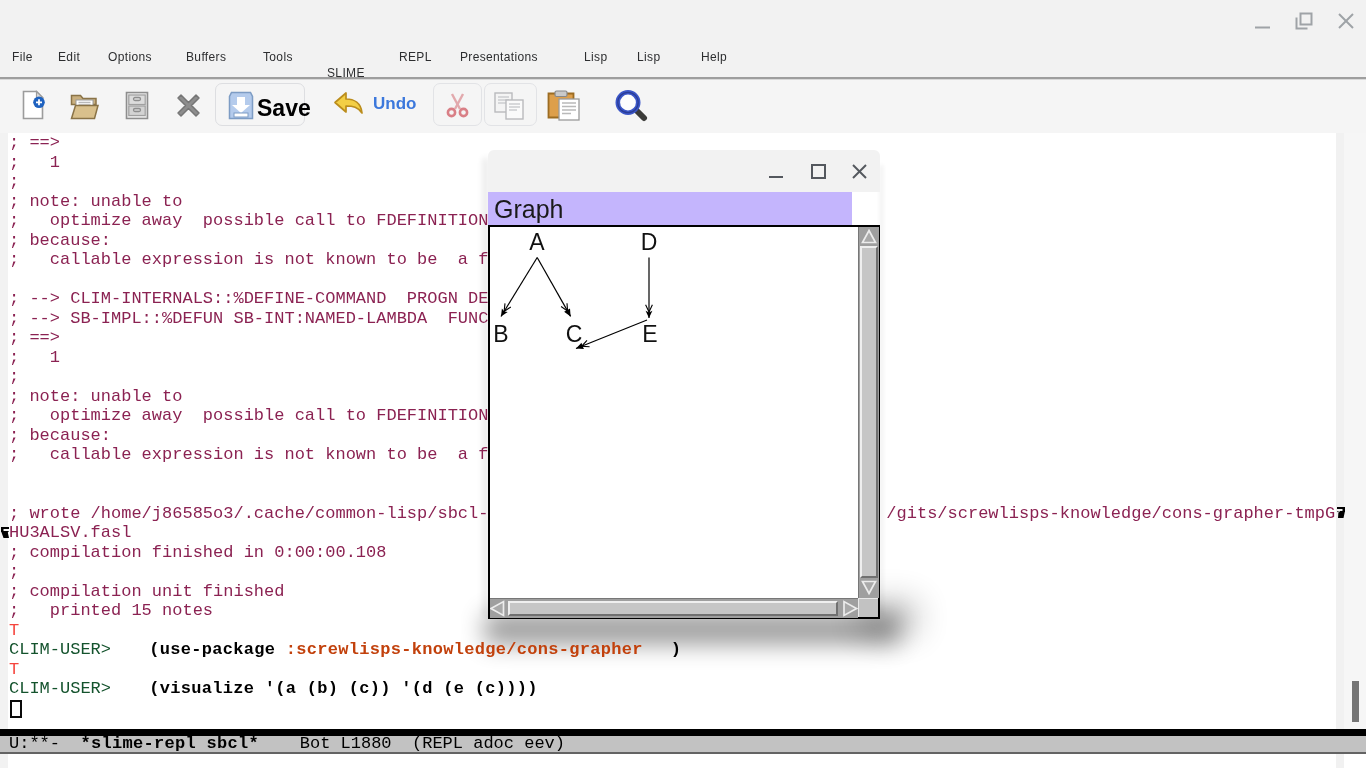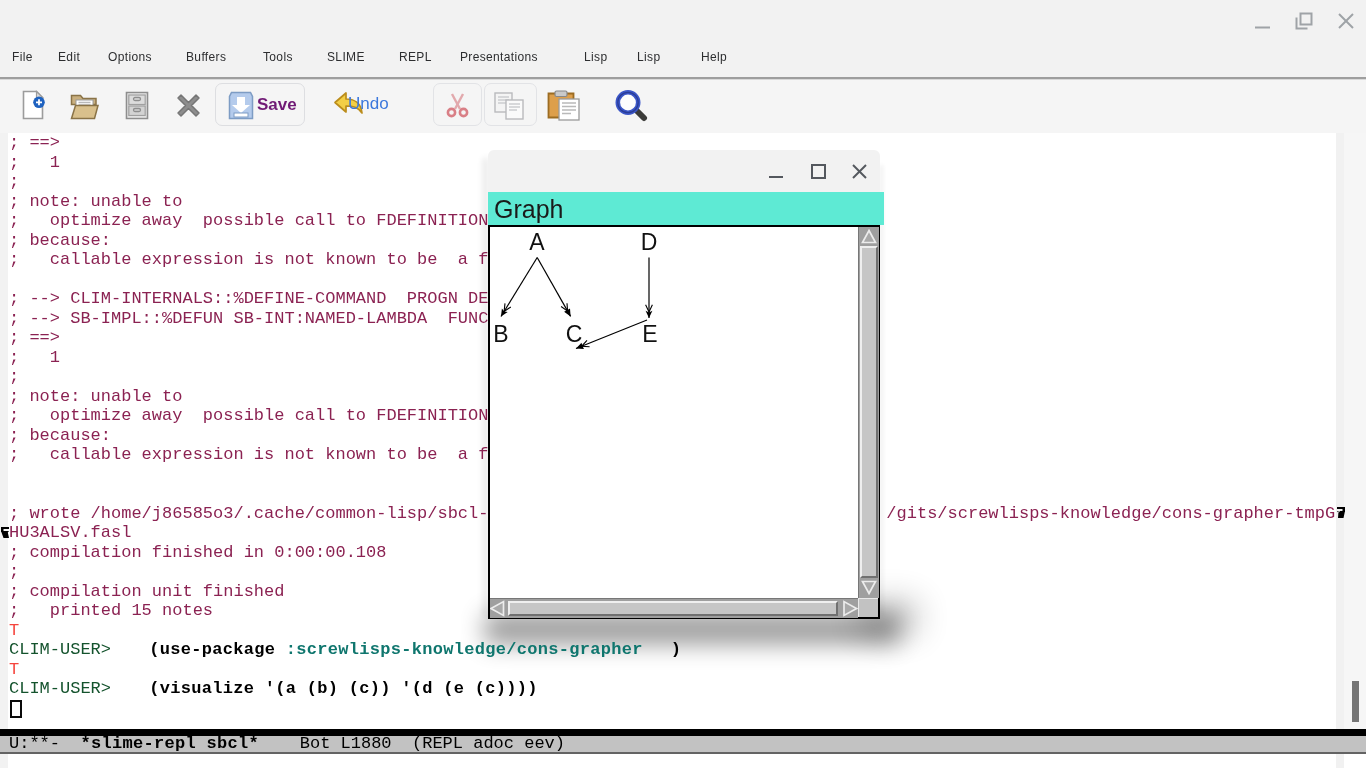--- a/index.html
+++ b/index.html
@@ -16,29 +16,29 @@
   #buffer{left:0;top:133px;width:1366px;height:596px;background:#fff;}
   #lfringe{left:0;top:133px;width:8px;height:635px;background:#f2f2f2;}
   #rfringe{left:1336px;top:133px;width:8px;height:635px;background:#f1f1f1;}
   #sbtrack{left:1344px;top:133px;width:22px;height:596px;background:#f6f6f6;}
   #sbthumb{left:1352px;top:681px;width:7px;height:41px;background:#757575;}
   #text{left:9px;top:133px;width:1327px;height:596px;overflow:hidden;}
   #text pre{margin:0;font-family:"Liberation Mono",monospace;font-size:17px;line-height:19.5px;color:#8b2252;}
   .k{color:#000;font-weight:bold;letter-spacing:.3px;margin-left:28px;}
   .pr{color:#14532d;}
   .rd{color:#f5453d;}
-  .bl{color:#0f766e;font-weight:bold;letter-spacing:.3px;}
+  .bl{color:#c2410c;font-weight:bold;letter-spacing:.3px;}
   #cursor{left:9.5px;top:700px;width:12px;height:18px;border:2px solid #0a0a0a;box-sizing:border-box;}
   
   #modeline{left:0;top:729px;width:1366px;height:16px;background:#c2c2c2;border-top:7px solid #000000;border-bottom:2px solid #636363;box-sizing:content-box;overflow:visible;}
   #modeline pre{margin:0;padding-left:9px;font-family:"Liberation Mono",monospace;font-size:17px;line-height:16px;color:#000;}
   
   #gwin{left:488px;top:150px;width:392px;height:469px;border-radius:6px 6px 0 0;}
   #gtitle{left:488px;top:150px;width:392px;height:42px;background:#f2f2f2;border-radius:6px 6px 0 0;}
-  #gmenu{left:488px;top:192px;width:396px;height:33px;background:#5eead4;font-size:25px;color:#1a1a1a;}
+  #gmenu{left:488px;top:192px;width:364px;height:33px;background:#c4b5fd;font-size:25px;color:#1a1a1a;}
   #gmenu span{position:absolute;left:6px;top:3px;}
   #gframe{left:488px;top:225px;width:388px;height:390px;border:2px solid #000;background:#fff;}
   #gcanvas{left:490px;top:227px;width:368px;height:371px;background:#fff;}
   #vsb{left:858px;top:227px;width:20px;height:371px;background:#9f9f9f;border-left:1px solid #777;}
   #hsb{left:490px;top:598px;width:368px;height:19px;background:#9f9f9f;border-top:1px solid #777;}
   #gcorner{left:858px;top:598px;width:20px;height:19px;background:#c2c2c2;border-left:1px solid #e8e8e8;border-top:1px solid #e8e8e8;box-sizing:border-box;}
   .thumb{position:absolute;background:#c6c6c6;border-top:2px solid #efefef;border-left:2px solid #efefef;border-right:2px solid #707070;border-bottom:2px solid #707070;box-sizing:border-box;}
 </style>
 </head>
 <body>
@@ -56,21 +56,21 @@
     <line x1="89" y1="6" x2="103" y2="20"></line>
     <line x1="103" y1="6" x2="89" y2="20"></line>
   </g>
 </svg>
 
 <span class="menuitem" style="left:12px;">File</span>
 <span class="menuitem" style="left:58px;">Edit</span>
 <span class="menuitem" style="left:108px;">Options</span>
 <span class="menuitem" style="left:186px;">Buffers</span>
 <span class="menuitem" style="left:263px;">Tools</span>
-<span class="menuitem" style="left:327px;">SLIME</span>
+<span class="menuitem" style="left:327px;margin-top:16px;">SLIME</span>
 <span class="menuitem" style="left:399px;text-align:center;">REPL</span>
 <span class="menuitem" style="left:460px;">Presentations</span>
 <span class="menuitem" style="left:584px;">Lisp</span>
 <span class="menuitem" style="left:637px;">Lisp</span>
 <span class="menuitem" style="left:701px;">Help</span>
 
 <svg class="abs" style="left:22px;top:90px;" width="24" height="31" viewBox="0 0 24 31">
   <path d="M1.5 1.5 h13 l6 6 v21 h-19 z" fill="#fff" stroke="#9c9c9c" stroke-width="1.6"></path>
   <path d="M14.5 1.5 l6 6 h-6 z" fill="#dcdcdc" stroke="#9c9c9c" stroke-width="1.2"></path>
   <circle cx="17" cy="12.3" r="5.8" fill="#1e62c0"></circle>
@@ -91,25 +91,25 @@
 </svg>
 <svg class="abs" style="left:176px;top:93px;" width="25" height="26" viewBox="0 0 25 26">
   <path d="M5 2 L12.5 9.5 L20 2 L23 5 L15.5 12.5 L23 20 L20 23 L12.5 15.5 L5 23 L2 20 L9.5 12.5 L2 5 Z" fill="#8d8d8d" stroke="#767676" stroke-width="1.5" stroke-linejoin="round"></path>
 </svg>
 <div class="abs" style="left:215px;top:83px;width:90px;height:43px;border:1.5px solid #dddee1;border-radius:7px;box-sizing:border-box;"></div>
 <svg class="abs" style="left:228px;top:91px;" width="26" height="29" viewBox="0 0 26 29">
   <path d="M3.5 1.5 h19 l2 4 v22 h-23 v-22 z" fill="#b4cbec" stroke="#7d9cc4" stroke-width="1.5"></path>
   <path d="M9 6 h8 v8 h5 l-9 8 -9 -8 h5 z" fill="#fff"></path>
   <rect x="6" y="22" width="14" height="4" fill="#fff" stroke="#7d9cc4"></rect>
 </svg>
-<span class="abs" style="left:257px;top:95px;font-size:17px;font-weight:bold;color:#701a75;">Save</span>
+<span class="abs" style="left:257px;top:95px;font-size:23px;font-weight:bold;color:#000000;">Save</span>
 <svg class="abs" style="left:332px;top:91px;" width="33" height="29" viewBox="0 0 33 29">
   <path d="M14 2 L14 8 C22 8 29 12 30 22 C26 16 21 15 14 15 L14 21 L3 11.5 Z" fill="#f3cf45" stroke="#bb8d1c" stroke-width="1.7" stroke-linejoin="round"></path>
 </svg>
-<span class="abs" style="left:348px;top:94px;font-size:17px;font-weight:normal;color:#3c78dc;">Undo</span>
+<span class="abs" style="left:373px;top:94px;font-size:17px;font-weight:bold;color:#3c78dc;">Undo</span>
 <div class="abs" style="left:433px;top:83px;width:49px;height:43px;border:1.5px solid #e2e3e6;border-radius:7px;box-sizing:border-box;"></div>
 <svg class="abs" style="left:444px;top:92px;" width="27" height="27" viewBox="0 0 27 27">
   <g stroke="#e2a9ad" stroke-width="2.4" fill="none">
     <path d="M8 2 L16 17"></path>
     <path d="M19 2 L11 17"></path>
   </g>
   <circle cx="7.5" cy="20.5" r="3.6" fill="none" stroke="#d97f86" stroke-width="2.6"></circle>
   <circle cx="19.5" cy="20.5" r="3.6" fill="none" stroke="#d97f86" stroke-width="2.6"></circle>
 </svg>
 <div class="abs" style="left:484px;top:83px;width:53px;height:43px;border:1.5px solid #e2e3e6;border-radius:7px;box-sizing:border-box;"></div>

